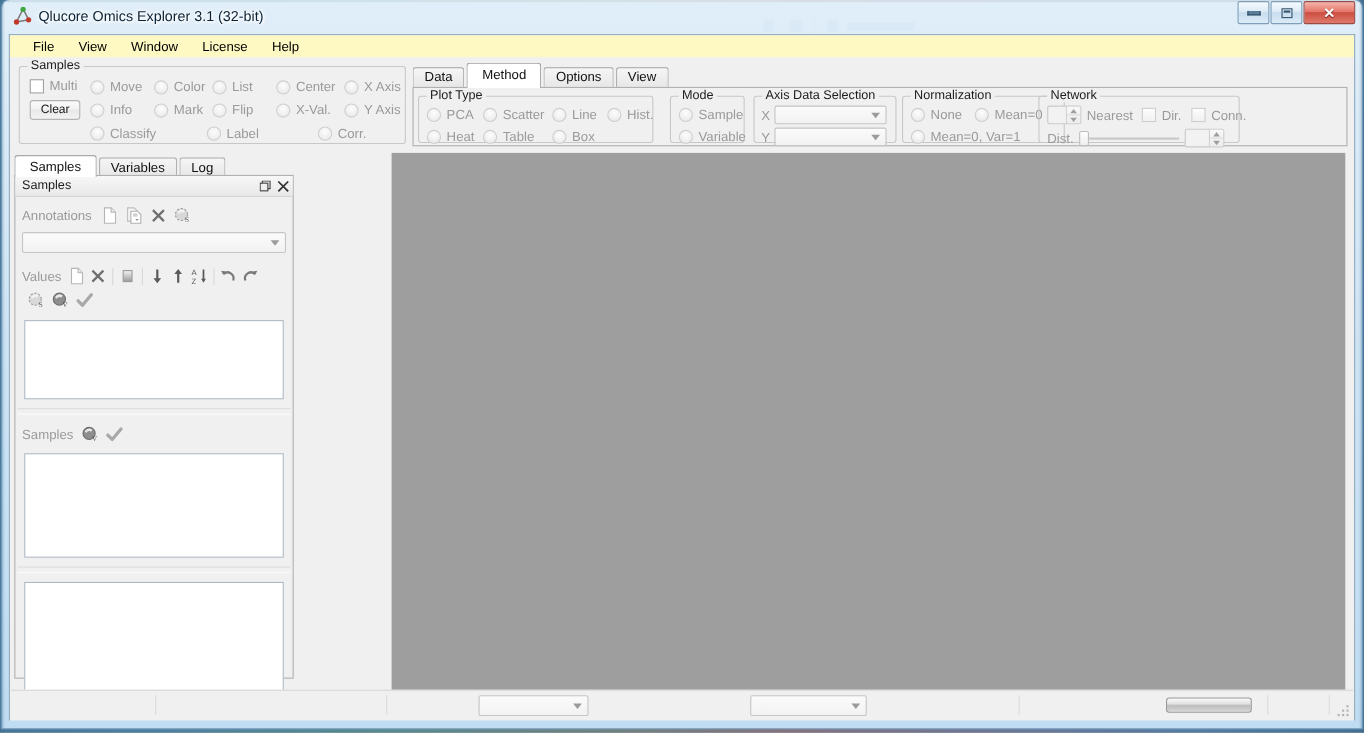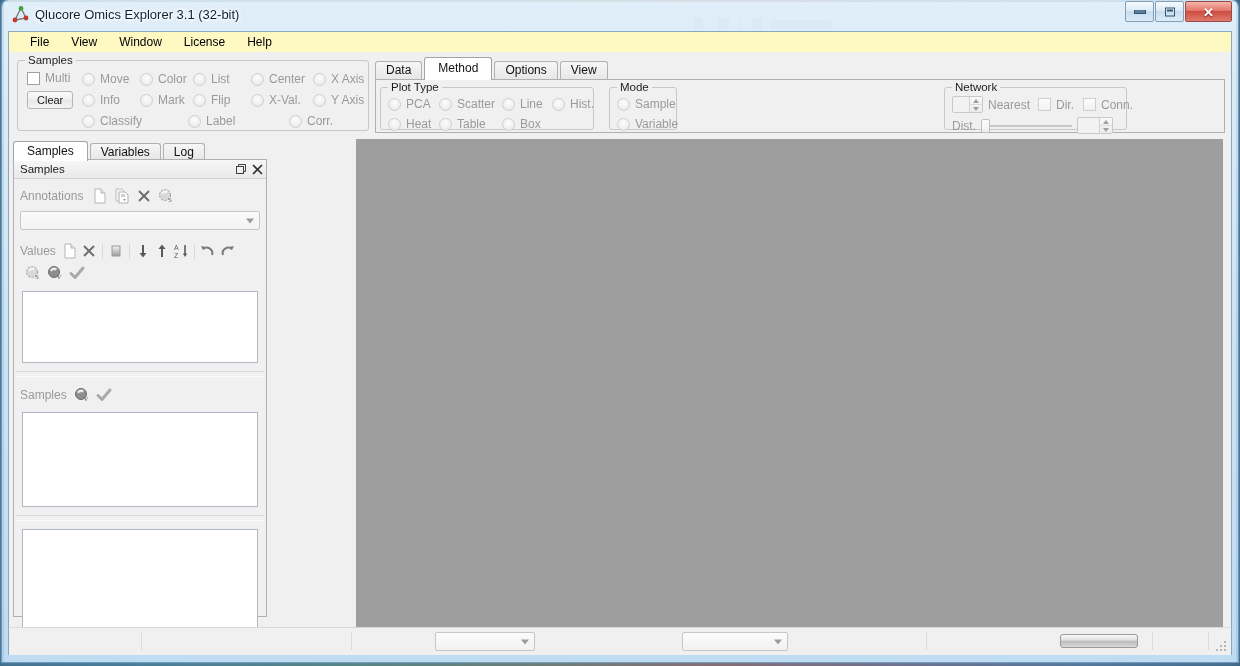--- a/index.html
+++ b/index.html
@@ -393,21 +393,57 @@
               </div>
             </div>
             <div class="tb-row" style="left:7px;top:29px;">
               <div class="ctl">
                 <span class="radio"></span>
                 <span>Variable</span>
               </div>
             </div>
           </div>
 
-
+          <div class="gbox" id="axisbox">
+            <div class="cap">Axis Data Selection</div>
+            <div class="tb-row" style="left:6px;top:8px;">
+              <span class="lbl" style="width:12px;">X</span>
+              <div class="combo" style="width:102px;height:17px;">
+                <span></span>
+                <span class="arw"></span>
+              </div>
+            </div>
+            <div class="tb-row" style="left:6px;top:28px;">
+              <span class="lbl" style="width:12px;">Y</span>
+              <div class="combo" style="width:102px;height:17px;">
+                <span></span>
+                <span class="arw"></span>
+              </div>
+            </div>
+          </div>
+
+          <div class="gbox" id="normbox">
+            <div class="cap">Normalization</div>
+            <div class="tb-row" style="left:7px;top:9px;">
+              <div class="ctl" style="width:58px;">
+                <span class="radio"></span>
+                <span>None</span>
+              </div>
+              <div class="ctl">
+                <span class="radio"></span>
+                <span>Mean=0</span>
+              </div>
+            </div>
+            <div class="tb-row" style="left:7px;top:29px;">
+              <div class="ctl">
+                <span class="radio"></span>
+                <span>Mean=0, Var=1</span>
+              </div>
+            </div>
+          </div>
 
           <div class="gbox" id="netbox">
             <div class="cap">Network</div>
             <div class="tb-row" style="left:7px;top:8px;">
               <div class="spin" style="width:31px;height:17px;">
                 <span style="position:absolute;left:3px;top:1px;font-size:11px;color:#9a9a9a;"></span>
                 <span class="sb">
                     <i></i>
                     <i></i>
                   </span>

